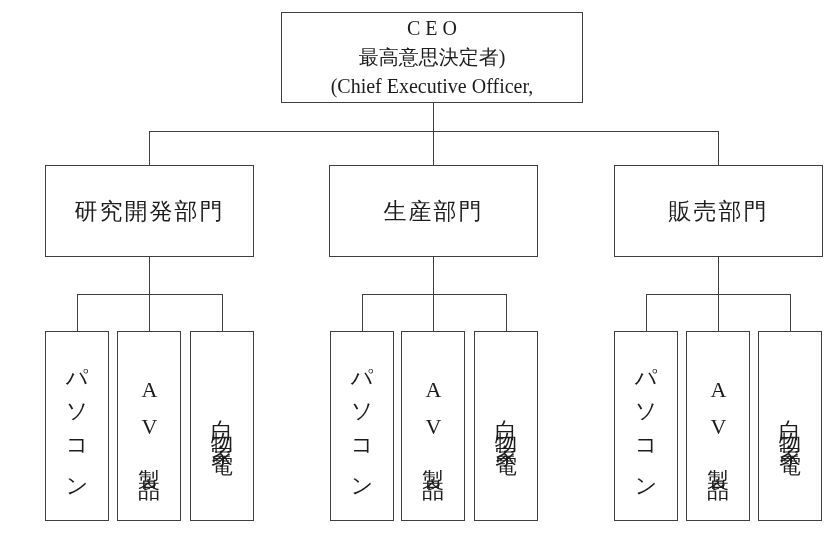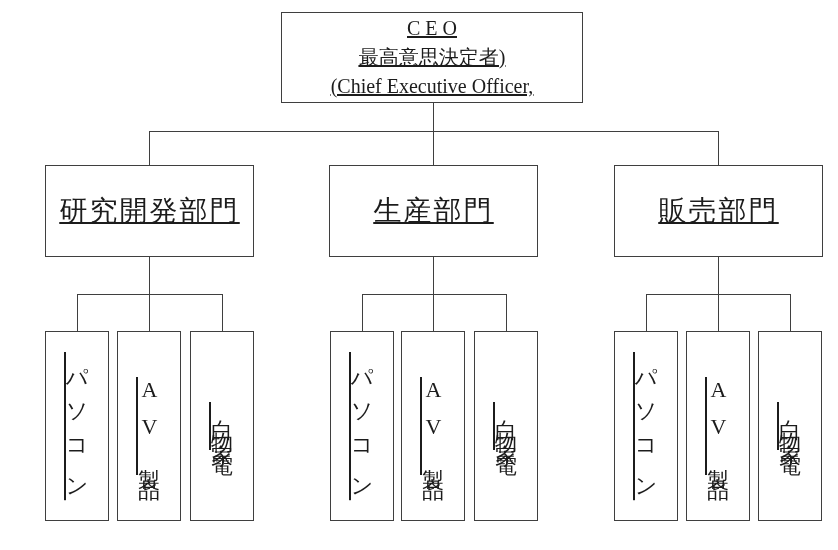--- a/index.html
+++ b/index.html
@@ -1,20 +1,20 @@
 <!DOCTYPE html>
 <html style="--line: #3f3f3f; --text: #1c1c1c; --bg: #ffffff;"><head>
 <meta charset="utf-8">
 <style>
   :root {
     --line: #3f3f3f;
     --text: #1c1c1c;
     --bg: #ffffff;
   }
-  * { margin: 0; padding: 0; box-sizing: border-box; text-decoration: underline; }
+  * { margin: 0; padding: 0; box-sizing: border-box; }
   html, body {
     background: var(--bg);
     font-family: "Liberation Serif", "DejaVu Serif", serif;
     color: var(--text);
   }
   .canvas {
     position: relative;
     width: 838px;
     height: 550px;
     background: var(--bg);
@@ -34,21 +34,21 @@
   .ceo-box .ln {
     font-size: 20px;
     line-height: 29px;
     white-space: nowrap;
   }
   .dept-box {
     top: 165px; width: 209px; height: 92px;
     display: flex; align-items: center; justify-content: center;
   }
   .dept-box .dept-label {
-    font-size: 28px;
+    font-size: 23px;
     letter-spacing: 2px;
     white-space: nowrap;
   }
   .dept-1 { left: 45px; }
   .dept-2 { left: 329px; }
   .dept-3 { left: 614px; }
   .prod-box {
     top: 331px; width: 64px; height: 190px;
     display: flex; align-items: center; justify-content: center;
   }

